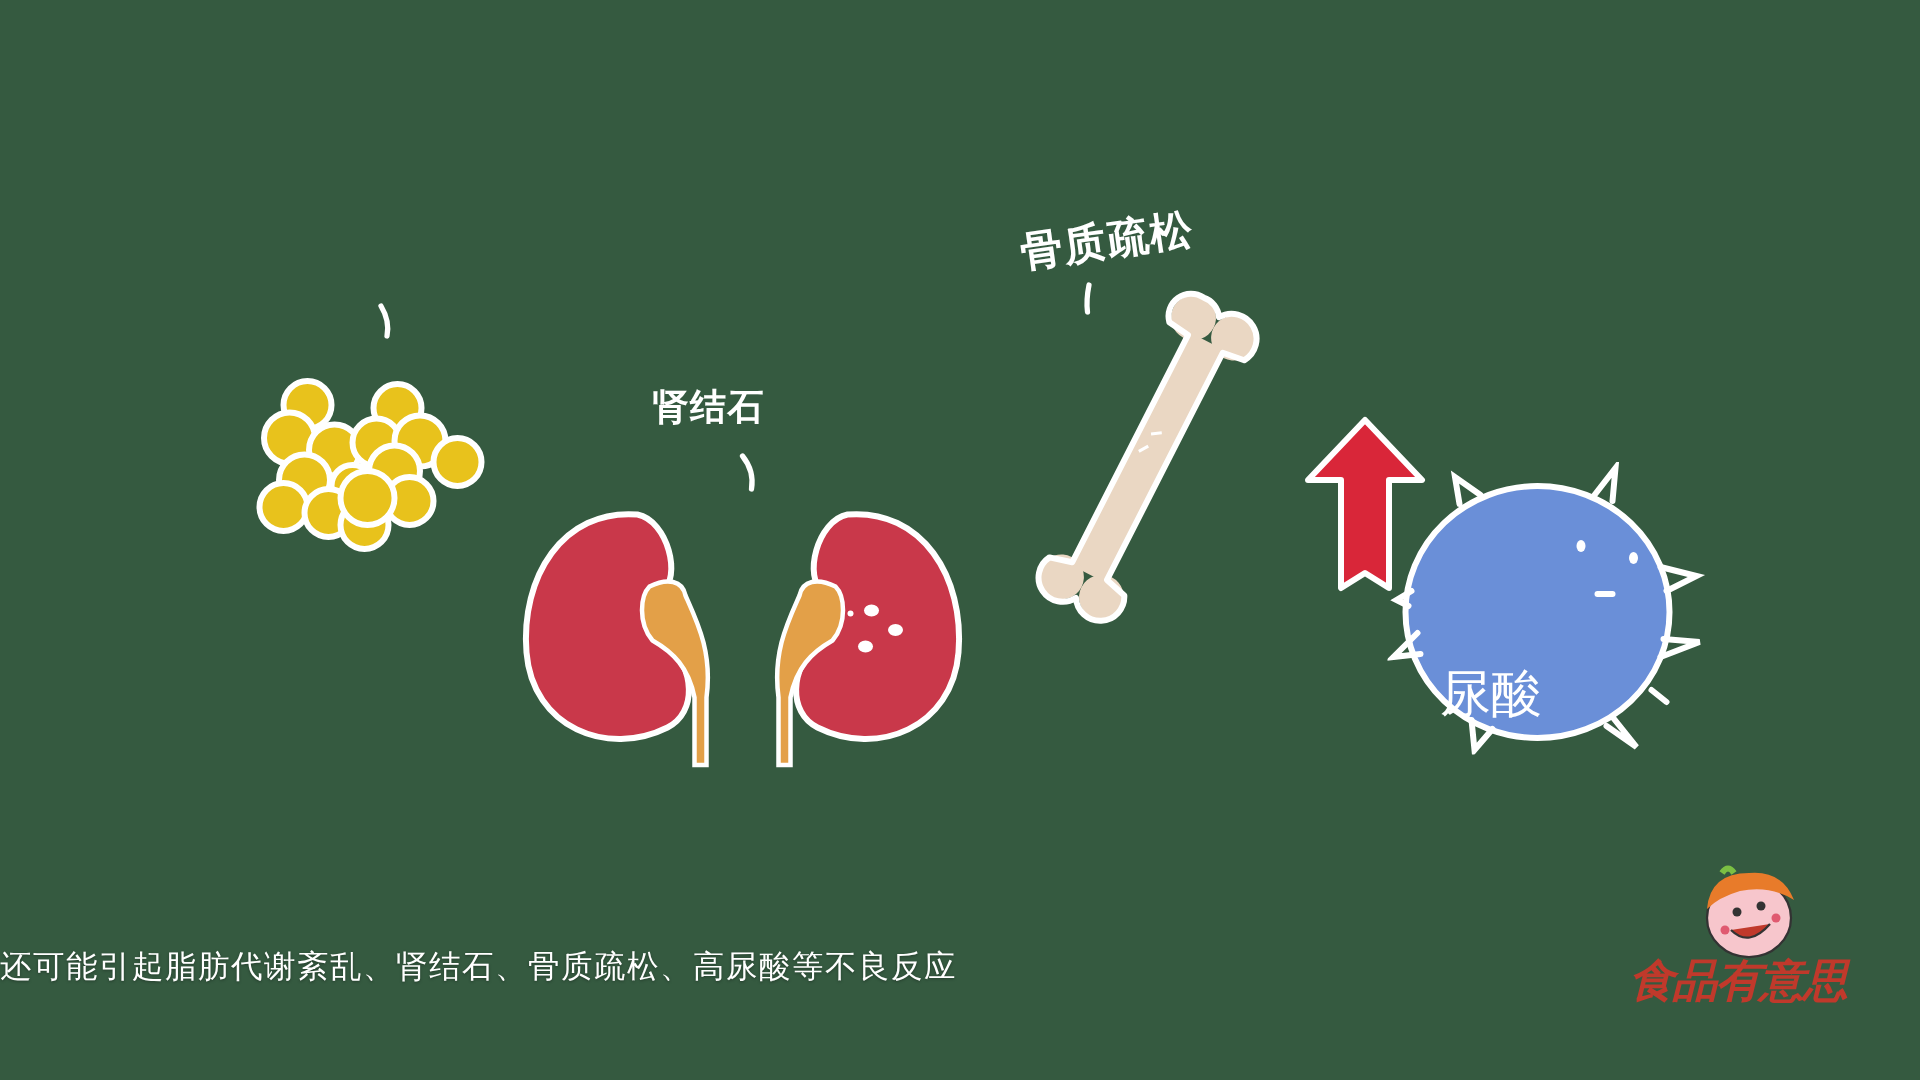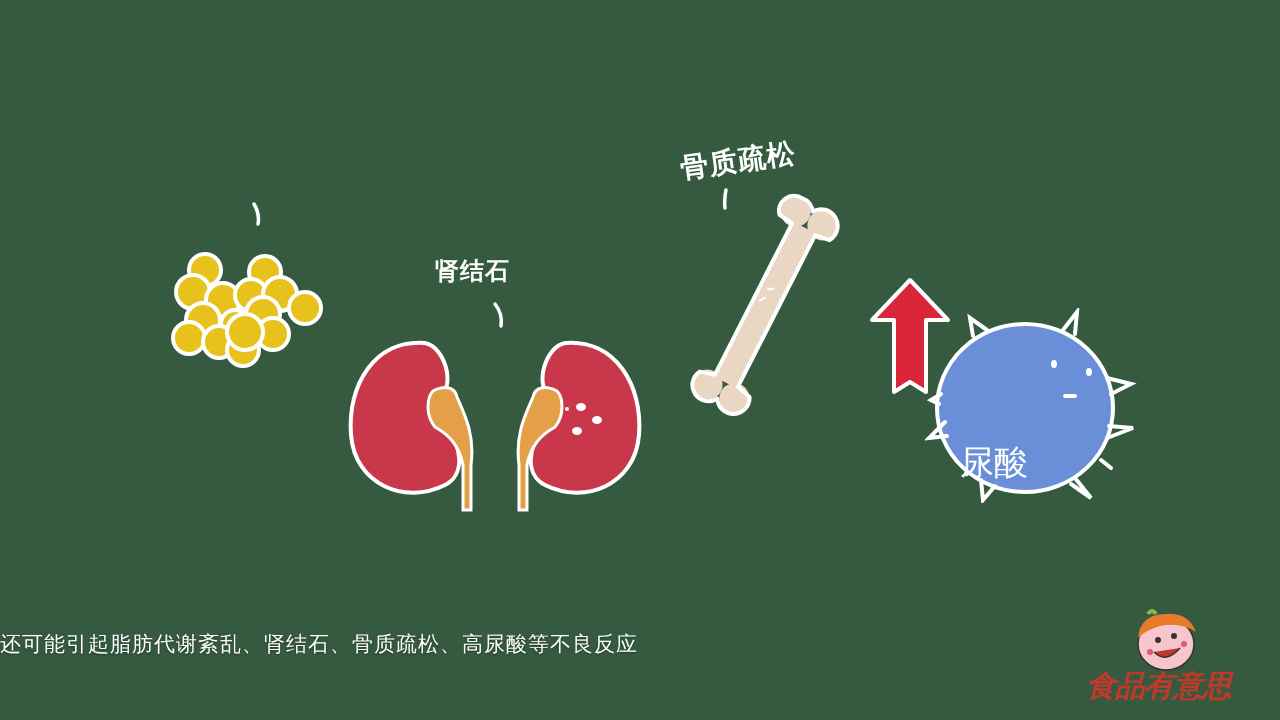--- a/index.html
+++ b/index.html
@@ -18,21 +18,21 @@
     }
     .tick { position: absolute; }
     .art { position: absolute; }
     .subtitle {
       position: absolute; left: 0; right: 0; top: 630px;
       text-align: left; color: #ffffff;
       font-family: "DejaVu Sans", sans-serif;
       font-size: 21px; letter-spacing: 1px;
       text-shadow: 0 1px 2px rgba(0,0,0,0.35);
     }
-    .logo { position: absolute; left: 1082px; top: 604px; width: 180px; height: 104px; text-decoration: underline; }
+    .logo { position: absolute; left: 1082px; top: 572px; width: 180px; height: 104px; text-decoration: underline; }
     .logo-text {
       position: absolute; left: 4px; top: 62px;
       color: #c0392b; font-weight: bold; font-size: 30px; letter-spacing: -1px;
       font-family: "DejaVu Sans", sans-serif;
       font-style: italic;
     }
     .uric-text {
       position: absolute; color: #ffffff; font-size: 34px;
       font-family: "DejaVu Sans", sans-serif; font-weight: normal;
     }

